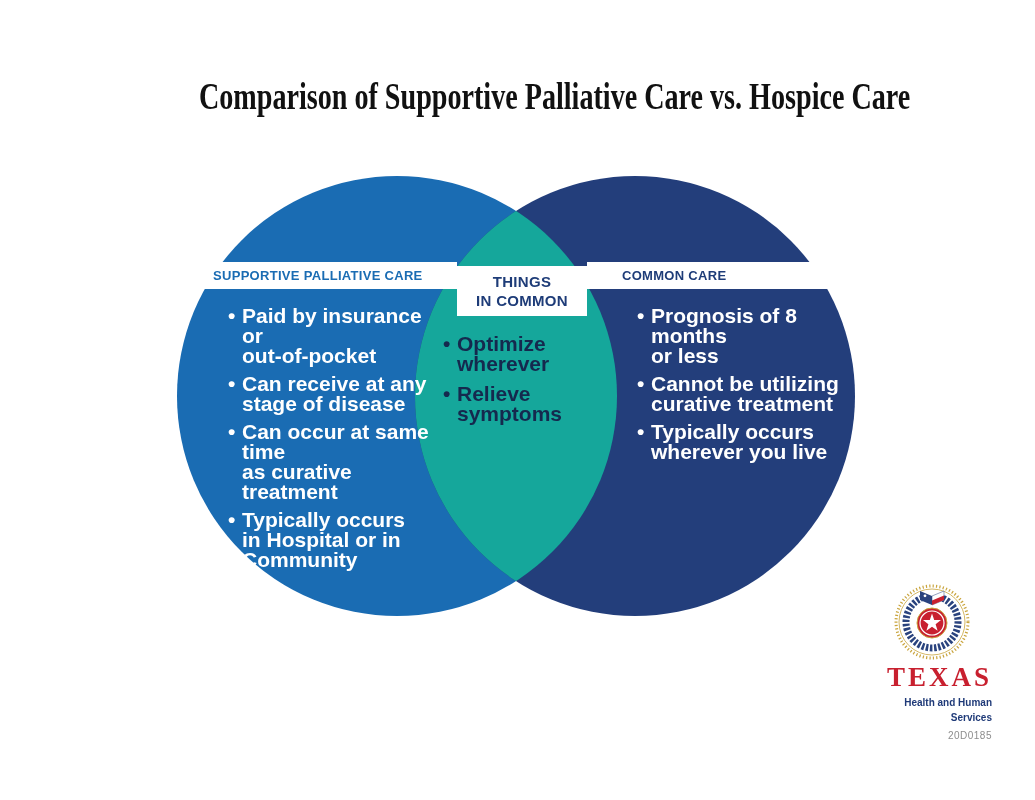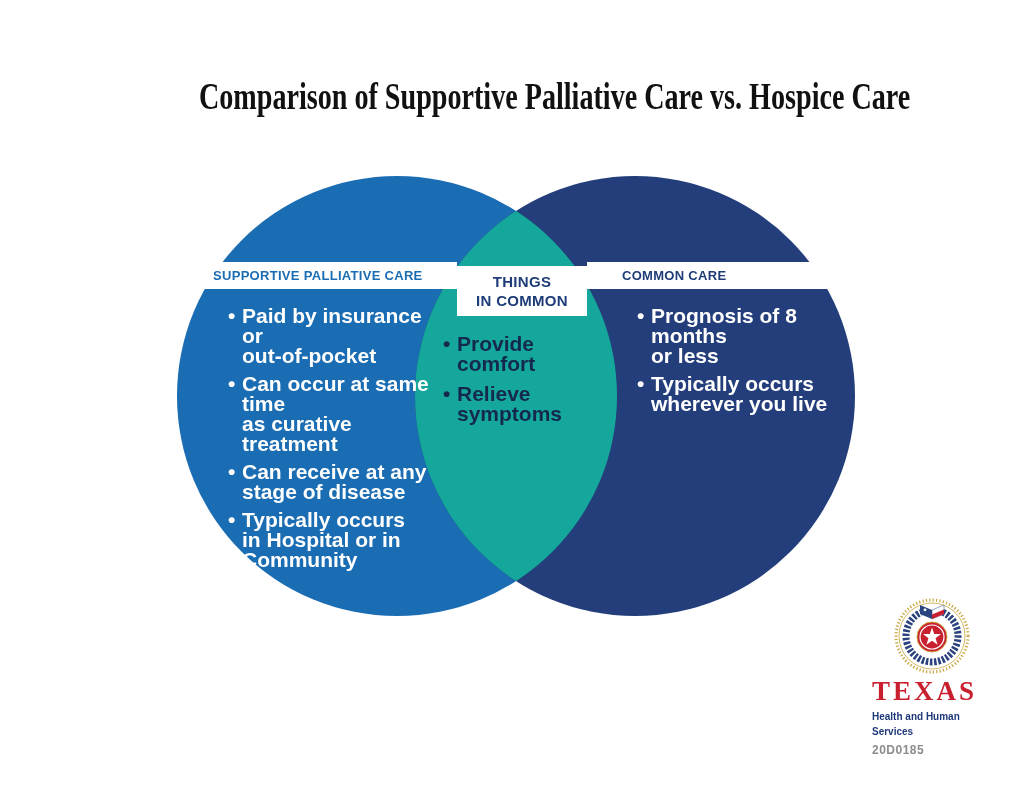--- a/index.html
+++ b/index.html
@@ -23,27 +23,27 @@
 
   .vlist{position:absolute;margin:0;padding:0;list-style:none;font-weight:bold;font-size:21px;line-height:20px;}
   .vlist li{position:relative;padding-left:14px;margin:0 0 8px 0;}
   .vlist li::before{content:"\2022";position:absolute;left:0;top:0;}
   .vlist li span{white-space:pre-line;}
   .list-left{left:228px;top:306px;width:215px;color:#ffffff;}
   .list-center{left:443px;top:334px;width:170px;color:#15294E;}
   .list-center li{margin-bottom:10px;}
   .list-right{left:637px;top:306px;width:205px;color:#ffffff;}
 
-  .logo{position:absolute;left:872px;top:596px;width:120px;text-align:left;}
+  .logo{position:absolute;left:872px;top:582px;width:120px;text-align:right;}
   .seal{display:block;margin:0 auto;}
   .texas-wordmark{font-family:"Liberation Serif", serif;font-weight:bold;font-size:27px;
         line-height:27px;color:#C8202F;letter-spacing:3px;margin-top:2px;}
   .agency-name{font-weight:bold;font-size:10px;line-height:15px;color:#1F3A78;
         white-space:pre-line;margin-top:4px;}
-  .doc-code{font-size:12px;line-height:10px;color:#8C8C8C;letter-spacing:0.5px;margin-top:6px;font-weight:bold;}
+  .doc-code{font-size:10px;line-height:10px;color:#8C8C8C;letter-spacing:0.5px;margin-top:6px;}
 </style>
 </head>
 <body>
 
 <div class="page">
 
   <h1 class="title"><span class="squeeze">Comparison of Supportive Palliative Care vs. Hospice Care</span></h1>
 
   <svg class="venn-svg" viewBox="0 0 1035 800" aria-hidden="true">
     <defs>
@@ -60,37 +60,39 @@
   </svg>
 
   <div class="hdr hdr-left">SUPPORTIVE PALLIATIVE CARE</div>
   <div class="center-heading">THINGS
 IN COMMON</div>
   <div class="hdr hdr-right">COMMON CARE</div>
 
   <ul class="vlist list-left">
     <li><span>Paid by insurance or
 out-of-pocket</span></li>
+    <li><span>Can receive at any
+stage of disease</span></li>
     <li><span>Can occur at same time
 as curative treatment</span></li>
-    <li><span>Can receive at any
-stage of disease</span></li>
     <li><span>Typically occurs
 in Hospital or in
 Community</span></li>
   </ul>
 
   <ul class="vlist list-center">
-    <li><span>Provide comfort</span></li>
+    <li><span>Optimize wherever</span></li>
     <li><span>Relieve symptoms</span></li>
   </ul>
 
   <ul class="vlist list-right">
     <li><span>Prognosis of 8 months
 or less</span></li>
+    <li><span>Cannot be utilizing
+curative treatment</span></li>
     <li><span>Typically occurs
 wherever you live</span></li>
   </ul>
 
   <div class="logo">
     <svg class="seal" width="80" height="80" viewBox="0 0 80 80" aria-hidden="true">
       <circle cx="40" cy="40" r="36" fill="#ffffff" stroke="#C9A43C" stroke-width="3" stroke-dasharray="1.2 2.2"></circle>
       <circle cx="40" cy="40" r="33" fill="#ffffff" stroke="#C9A43C" stroke-width="0.8"></circle>
       <path d="M 51 16.4 A 26 26 0 1 1 29 16.4" fill="none" stroke="#2A437E" stroke-width="7" stroke-dasharray="2.5 1.6"></path>
       <g>

